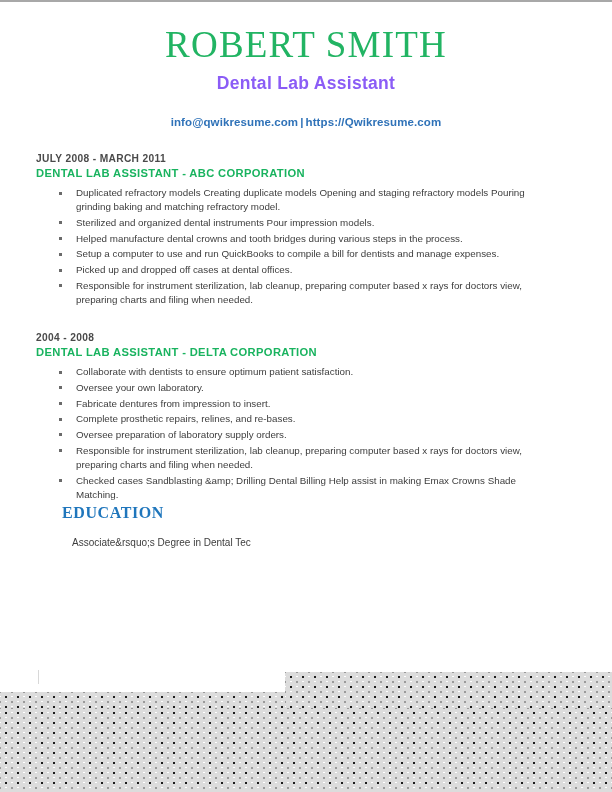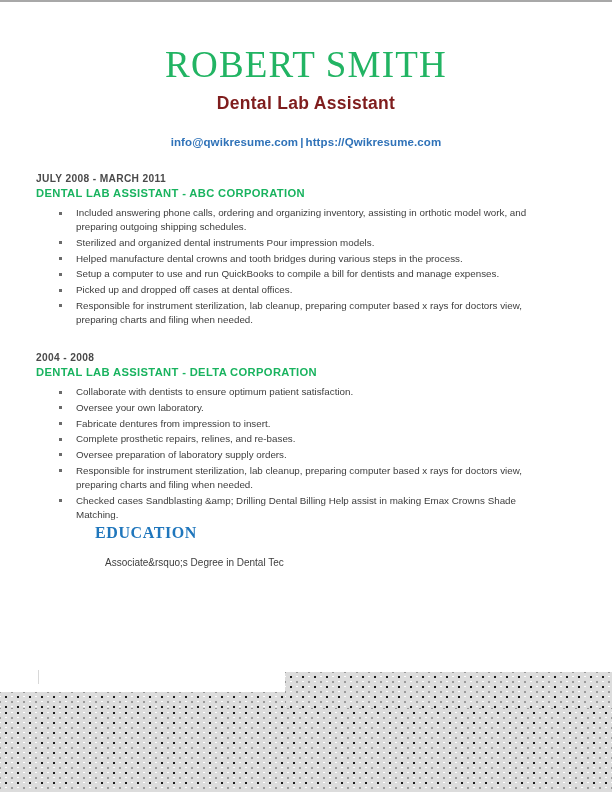--- a/index.html
+++ b/index.html
@@ -20,37 +20,36 @@
     background: #ffffff;
     overflow: hidden;
     box-sizing: border-box;
     border-top: 2px solid #a8a8a8;
   }
 
   
   .header {
     padding-top: 22px;
     text-align: center;
-    margin-top: 20px;
   }
   .full-name {
     font-family: "Liberation Serif", serif;
     font-size: 37px;
     line-height: 42px;
     letter-spacing: 1.2px;
     color: #22b463;
     font-weight: normal;
     margin: 0;
   }
   .job-title {
     font-family: "Liberation Sans", sans-serif;
     font-size: 17.5px;
     line-height: 22px;
     font-weight: bold;
-    color: #7f1d1d;
+    color: #8b5cf6;
     letter-spacing: 0.3px;
     margin: 6px 0 0 0;
   }
   .contact-line {
     font-family: "Liberation Sans", sans-serif;
     font-size: 11.5px;
     font-weight: bold;
     color: #2f72b8;
     letter-spacing: 0.1px;
     margin-top: 22px;
@@ -110,21 +109,21 @@
     position: absolute;
     left: 23px;
     top: 5.5px;
     width: 3px;
     height: 3px;
     background: #6a6a6a;
   }
 
   
   .edu-section {
-    padding-left: 95px;
+    padding-left: 62px;
   }
   .edu-title {
     font-family: "Liberation Serif", serif;
     font-size: 16px;
     font-weight: bold;
     color: #1f76bc;
     letter-spacing: 0.6px;
     line-height: 20px;
   }
   .edu-entry {
@@ -184,21 +183,21 @@
     <div class="contact-line">
       <span>info@qwikresume.com</span><span class="contact-sep">|</span><span>https://Qwikresume.com</span>
     </div>
   </div>
 
 
   <div class="section">
     <div class="exp-dates">JULY 2008 - MARCH 2011</div>
     <div class="exp-heading">DENTAL LAB ASSISTANT - ABC CORPORATION</div>
     <ul class="bullets">
-      <li>Included answering phone calls, ordering and organizing inventory, assisting in orthotic model work, and preparing outgoing shipping schedules.</li>
+      <li>Duplicated refractory models Creating duplicate models Opening and staging refractory models Pouring grinding baking and matching refractory model.</li>
       <li>Sterilized and organized dental instruments Pour impression models.</li>
       <li>Helped manufacture dental crowns and tooth bridges during various steps in the process.</li>
       <li>Setup a computer to use and run QuickBooks to compile a bill for dentists and manage expenses.</li>
       <li>Picked up and dropped off cases at dental offices.</li>
       <li>Responsible for instrument sterilization, lab cleanup, preparing computer based x rays for doctors view, preparing charts and filing when needed.</li>
     </ul>
   </div>
 
   <div class="section">
     <div class="exp-dates">2004 - 2008</div>

